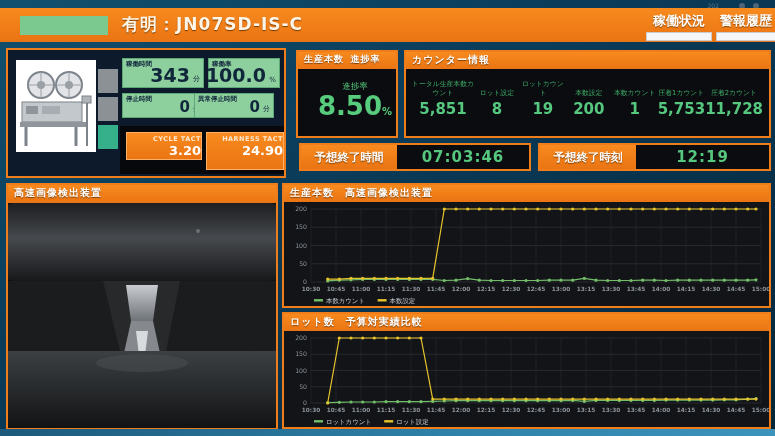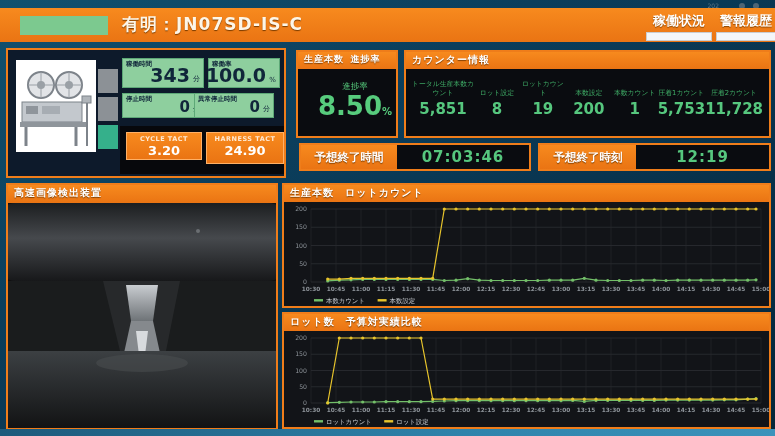--- a/index.html
+++ b/index.html
@@ -26,21 +26,21 @@
   #machine-panel{left:6px;top:48px;width:280px;height:130px;border:2px solid #ef7d1a;background:#0d1a2b;}
   #machine-photo{left:8px;top:10px;width:80px;height:92px;background:#fff;}
   .sq{left:90px;width:20px;height:24px;}
   #tact-bg{left:112px;top:76px;width:164px;height:48px;background:#07080c;}
   .stat{background:#8ecf9e;border:1px solid #5da877;color:#10263a;}
   .stat .lbl{position:absolute;top:1px;left:3px;font-size:6.5px;font-weight:bold;}
   .stat .val{position:absolute;right:13px;bottom:1px;font-weight:bold;}
   .stat .unit{position:absolute;right:3px;bottom:3px;font-size:7px;}
   .stat.big .val{font-size:19px;}
   .stat.small .val{font-size:15px;}
-  .tact{background:linear-gradient(180deg,#f78a1e,#ea7413);border:1px solid #ffb066;text-align:center;color:#fff;}
+  .tact{background:linear-gradient(180deg,#f78a1e,#ea7413);border:1px solid #ffb066;text-align:right;color:#fff;}
   .tact .tlbl{display:block;font-size:6.5px;margin-top:2px;color:#ffe9d2;font-weight:bold;letter-spacing:.5px;}
   .tact .tval{display:block;font-size:13px;font-weight:bold;}
 
   
   #progress-panel{left:296px;top:50px;width:102px;height:88px;}
   #progress-body{position:relative;height:65px;text-align:center;padding-left:16px;}
   #progress-label{color:#57cc7d;font-size:8.5px;margin-top:12px;}
   #progress-value{color:#57cc7d;font-size:26px;font-weight:bold;line-height:1.05;}
   #progress-unit{font-size:10px;font-weight:bold;}
 
@@ -138,21 +138,21 @@
       <span class="lbl">異常停止時間</span>
       <span class="val">0</span>
       <span class="unit">分</span>
     </div>
 
     <div id="tact-bg" class="abs"></div>
     <div class="tact abs" style="left:118px;top:82px;width:76px;height:28px;">
       <span class="tlbl">CYCLE TACT</span>
       <span class="tval">3.20</span>
     </div>
-    <div class="tact abs" style="left:198px;top:82px;width:78px;height:32px;">
+    <div class="tact abs" style="left:198px;top:82px;width:78px;height:38px;">
       <span class="tlbl">HARNESS TACT</span>
       <span class="tval">24.90</span>
     </div>
   </div>
 
   <div id="progress-panel" class="abs panel">
     <div class="panel-hdr" style="font-size:9px;">生産本数 進捗率</div>
     <div id="progress-body">
       <div id="progress-label">進捗率</div>
       <div id="progress-value"><span>8.50</span><span id="progress-unit">%</span></div>
@@ -230,21 +230,21 @@
         <polygon points="123,118 145,118 152,150 116,150" fill="#85898d"></polygon>
         <polygon points="128,128 140,128 137,152 131,152" fill="#d8dbde"></polygon>
         <rect x="0" y="148" width="268" height="77" fill="url(#floor)"></rect>
         <ellipse cx="134" cy="160" rx="46" ry="9" fill="#4a4e51" opacity="0.55"></ellipse>
         <circle cx="190" cy="28" r="2" fill="#7d8286" opacity="0.7"></circle>
       </svg>
     </div>
   </div>
 
   <div id="chart-panel-0" class="abs panel chart-panel">
-    <div class="panel-hdr">生産本数　ロットカウント</div>
+    <div class="panel-hdr">生産本数　高速画像検出装置</div>
     <svg class="chart-body" width="485" height="104" viewBox="0 0 485 104">
         <rect x="0" y="0" width="485" height="104" fill="#121418"></rect>
         <line x1="27" y1="7" x2="27" y2="80" stroke="#1e2025" stroke-width="1"></line>
         <text x="27" y="89" fill="#8e949a" font-size="5.8" text-anchor="middle" font-weight="bold">10:30</text>
         <line x1="52" y1="7" x2="52" y2="80" stroke="#1e2025" stroke-width="1"></line>
         <text x="52" y="89" fill="#8e949a" font-size="5.8" text-anchor="middle" font-weight="bold">10:45</text>
         <line x1="77" y1="7" x2="77" y2="80" stroke="#1e2025" stroke-width="1"></line>
         <text x="77" y="89" fill="#8e949a" font-size="5.8" text-anchor="middle" font-weight="bold">11:00</text>
         <line x1="102" y1="7" x2="102" y2="80" stroke="#1e2025" stroke-width="1"></line>
         <text x="102" y="89" fill="#8e949a" font-size="5.8" text-anchor="middle" font-weight="bold">11:15</text>

